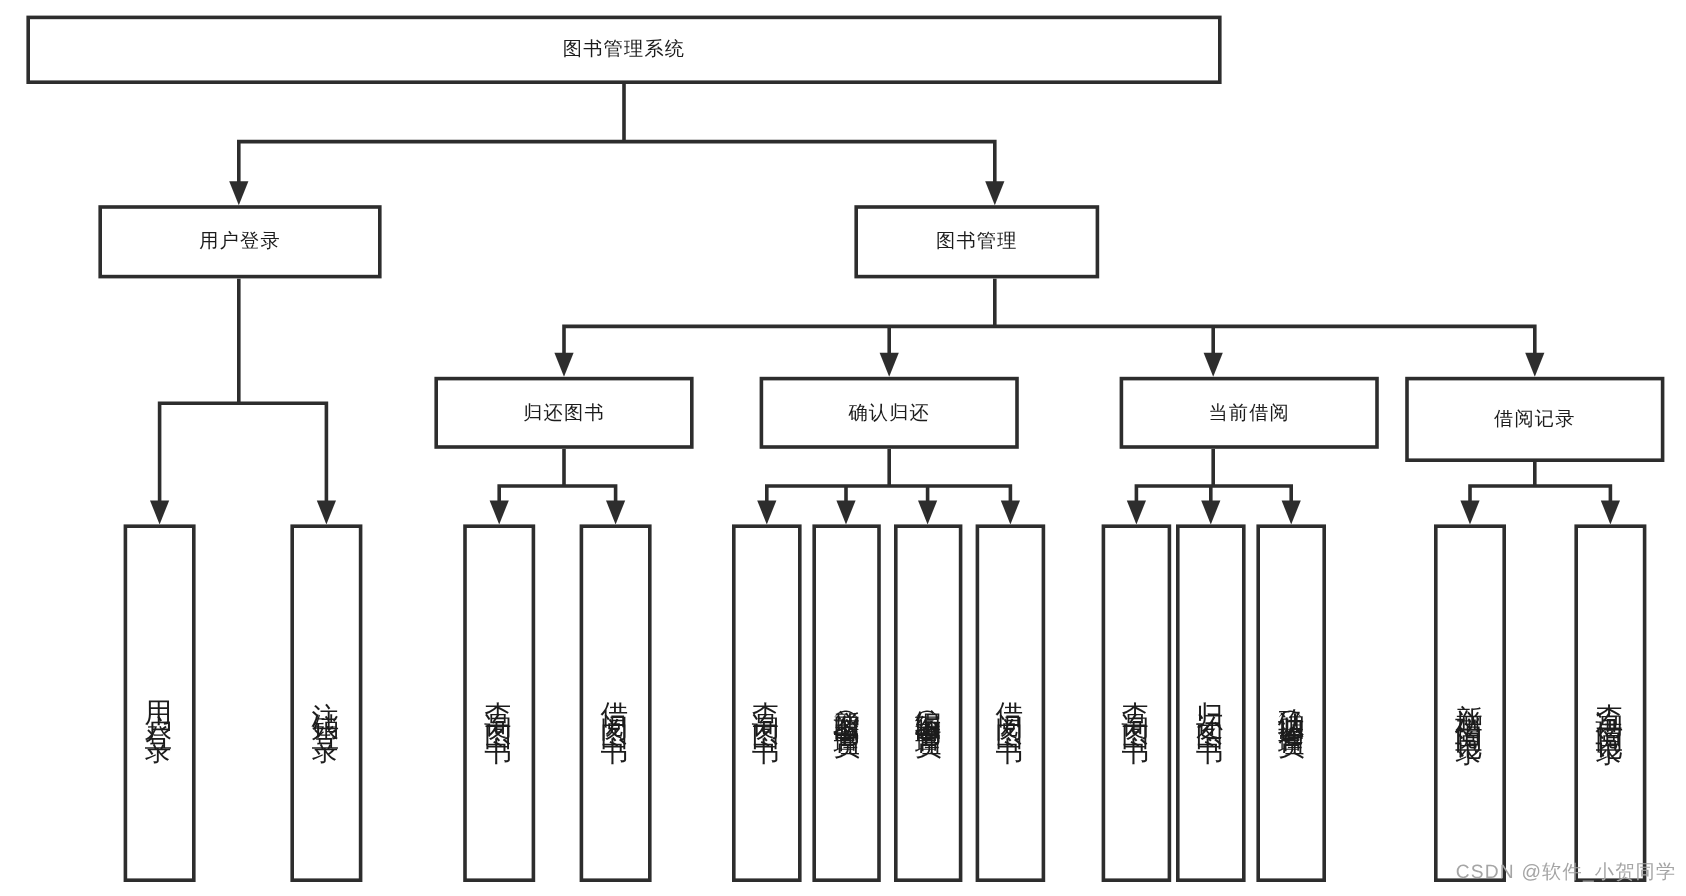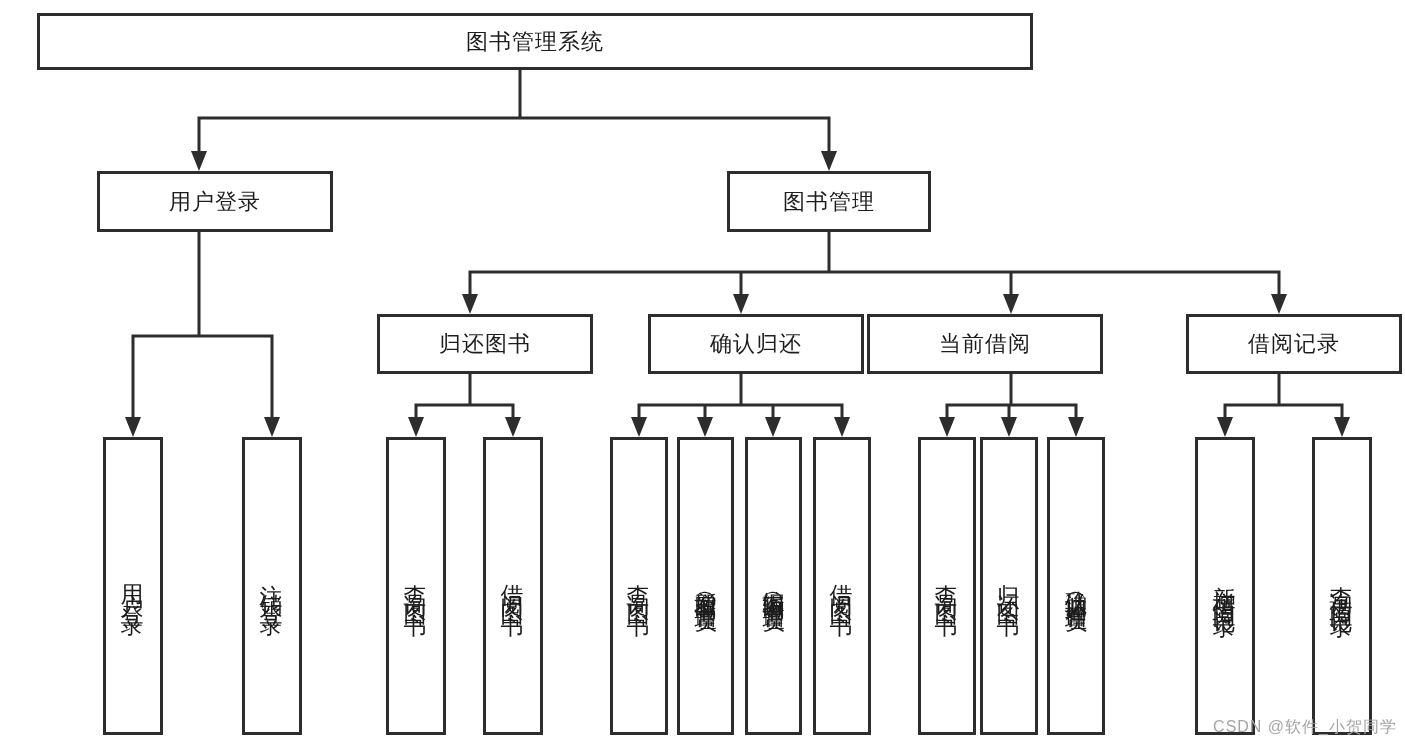--- a/index.html
+++ b/index.html
@@ -4,21 +4,21 @@
 <style>
   html,body{margin:0;padding:0;background:#fff;}
   #stage{
     position:relative;width:1405px;height:747px;background:#ffffff;
     font-family:"Liberation Sans",sans-serif;overflow:hidden;
   }
   .box{
     position:absolute;box-sizing:border-box;border:3px solid #2d2d2d;background:#fff;
     display:flex;align-items:center;justify-content:center;color:#1c1c1c;
   }
-  .hbox{font-size:22px;letter-spacing:1px;margin-left:15px;}
+  .hbox{font-size:16px;letter-spacing:1px;}
   .vbox span{
     writing-mode:vertical-rl;text-orientation:mixed;white-space:nowrap;
     font-size:23px;color:#1c1c1c;
   }
   .v-short span{letter-spacing:10px;}
   .v-med span{letter-spacing:6px;}
   .v-long span{letter-spacing:3px;font-size:22px;}
   #connectors{position:absolute;left:0;top:0;width:1405px;height:747px;pointer-events:none;}
   #connectors path{stroke:#2d2d2d;stroke-width:3;fill:none;}
   #connectors polygon{fill:#2d2d2d;stroke:none;}
@@ -92,24 +92,24 @@
   <div class="box hbox" style="left:712px;top:171px;width:204px;height:61px;">
     <span>图书管理</span>
   </div>
 
   <div class="box hbox" style="left:362px;top:314px;width:216px;height:60px;">
     <span>归还图书</span>
   </div>
   <div class="box hbox" style="left:633px;top:314px;width:216px;height:60px;">
     <span>确认归还</span>
   </div>
-  <div class="box hbox" style="left:852px;top:314px;width:236px;height:60px;align-items:center;">
+  <div class="box hbox" style="left:933px;top:314px;width:216px;height:60px;align-items:center;">
     <span>当前借阅</span>
   </div>
-  <div class="box hbox" style="left:1171px;top:314px;width:216px;height:60px;">
+  <div class="box hbox" style="left:1171px;top:314px;width:216px;height:71px;">
     <span>借阅记录</span>
   </div>
 
   <div class="box vbox v-short" style="left:103px;top:437px;width:60px;height:298px;">
     <span>用户登录</span>
   </div>
   <div class="box vbox v-short" style="left:242px;top:437px;width:60px;height:298px;">
     <span>注销登录</span>
   </div>
 

